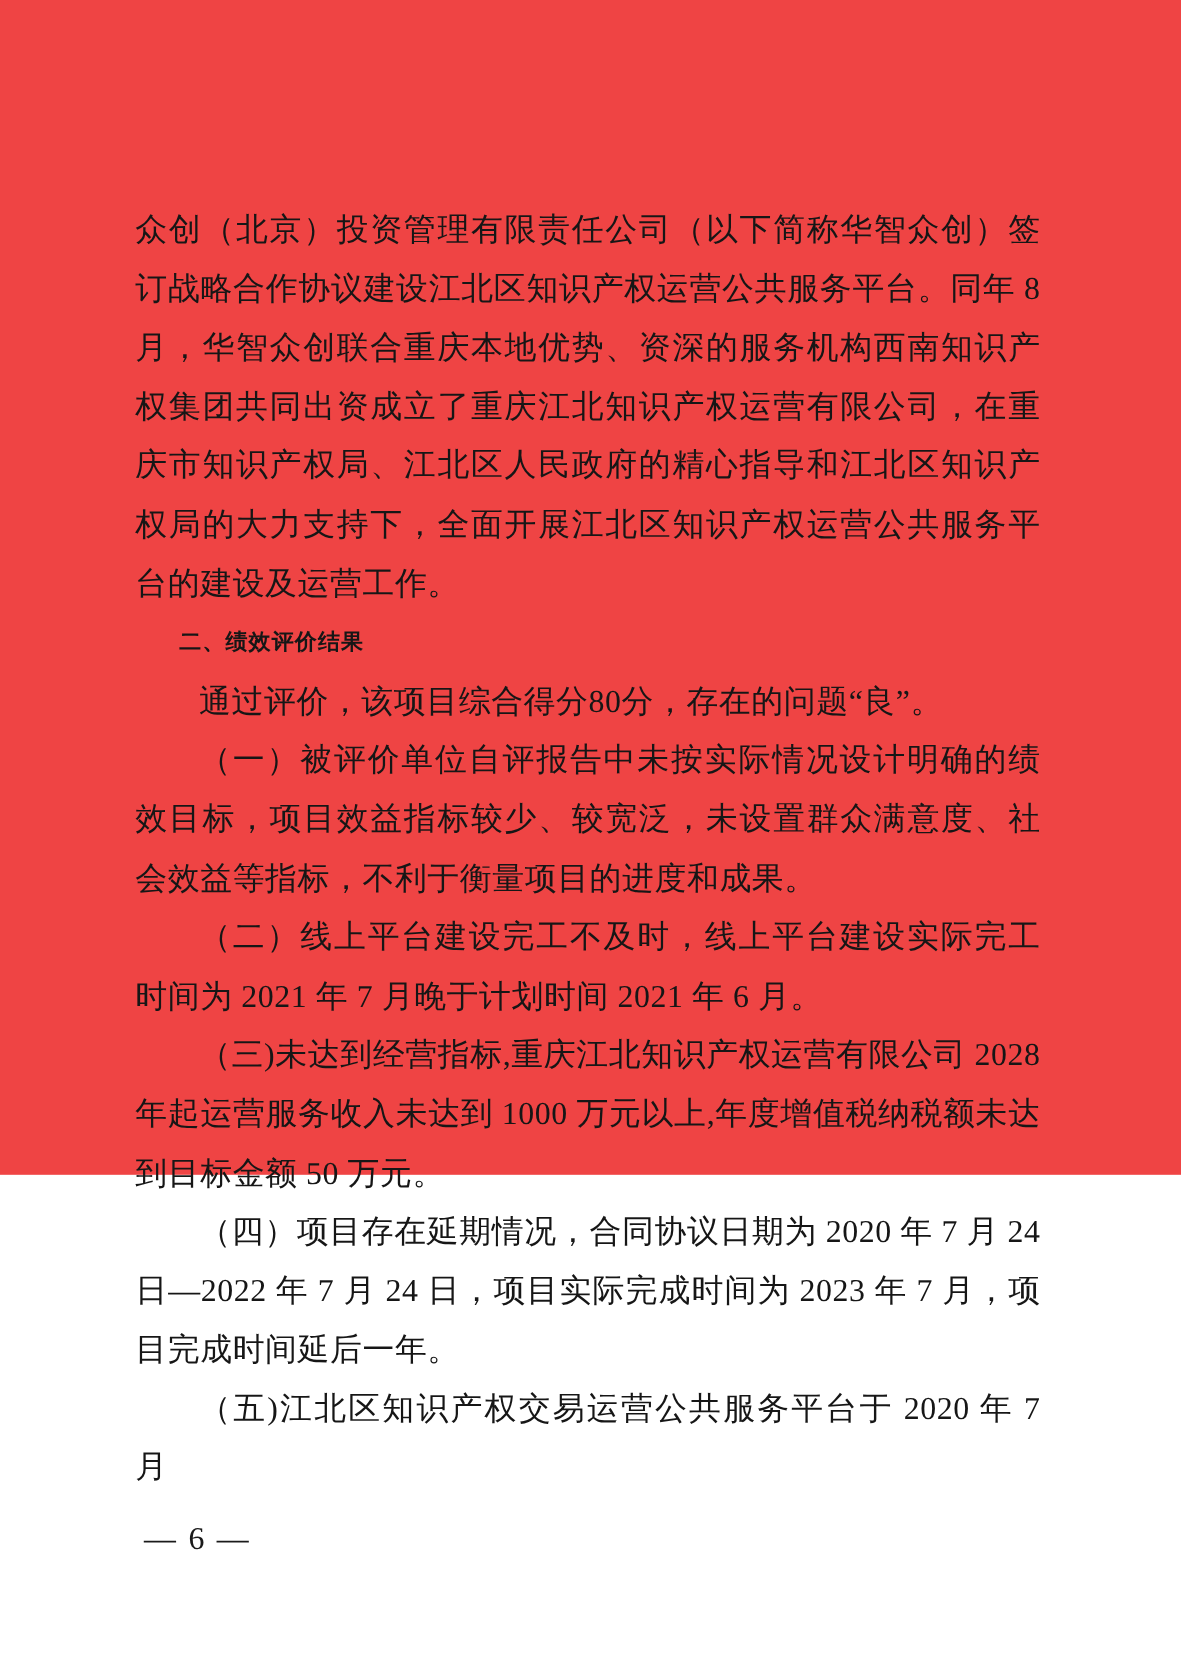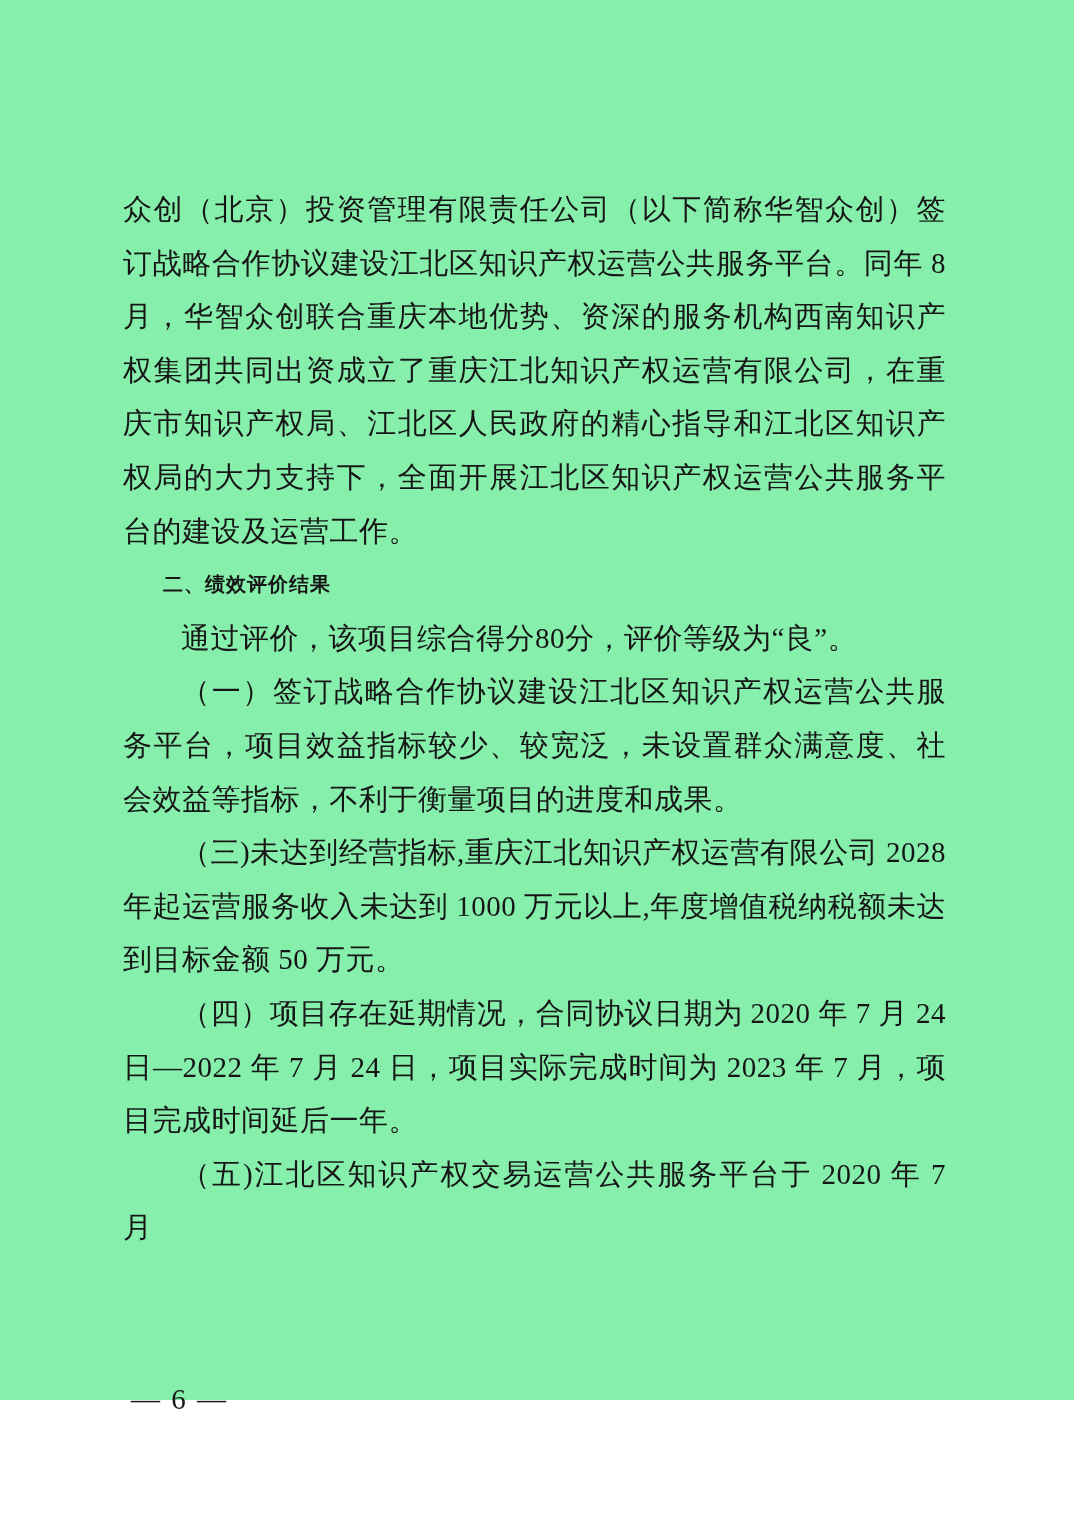--- a/index.html
+++ b/index.html
@@ -12,22 +12,22 @@
     height: 1520px;
     position: relative;
     overflow: hidden;
     font-family: "Liberation Serif", serif;
     color: #161616;
   }
   .page {
     position: absolute;
     left: 0; top: 0;
     width: 1074px;
-    height: 1400px;
-    background: #86efac;
+    height: 1068px;
+    background: #ef4444;
   }
   .content {
     position: absolute;
     left: 123px;
     top: 183px;
     width: 823px;
   }
   .para {
     margin: 0;
     font-size: 29px;
@@ -59,21 +59,22 @@
     letter-spacing: 2px;
   }
 </style>
 </head>
 <body>
 
 <div class="page">
   <div class="content">
     <p class="para">众创（北京）投资管理有限责任公司（以下简称华智众创）签订战略合作协议建设江北区知识产权运营公共服务平台。同年 8 月，华智众创联合重庆本地优势、资深的服务机构西南知识产权集团共同出资成立了重庆江北知识产权运营有限公司，在重庆市知识产权局、江北区人民政府的精心指导和江北区知识产权局的大力支持下，全面开展江北区知识产权运营公共服务平台的建设及运营工作。</p>
     <p class="heading">二、绩效评价结果</p>
-    <p class="para indent">通过评价，该项目综合得分80分，评价等级为“良”。</p>
-    <p class="para indent">（一）签订战略合作协议建设江北区知识产权运营公共服务平台，项目效益指标较少、较宽泛，未设置群众满意度、社会效益等指标，不利于衡量项目的进度和成果。</p>
+    <p class="para indent">通过评价，该项目综合得分80分，存在的问题“良”。</p>
+    <p class="para indent">（一）被评价单位自评报告中未按实际情况设计明确的绩效目标，项目效益指标较少、较宽泛，未设置群众满意度、社会效益等指标，不利于衡量项目的进度和成果。</p>
+    <p class="para indent">（二）线上平台建设完工不及时，线上平台建设实际完工时间为 2021 年 7 月晚于计划时间 2021 年 6 月。</p>
     <p class="para indent">（三)未达到经营指标,重庆江北知识产权运营有限公司 2028 年起运营服务收入未达到 1000 万元以上,年度增值税纳税额未达到目标金额 50 万元。</p>
     <p class="para indent">（四）项目存在延期情况，合同协议日期为 2020 年 7 月 24 日—2022 年 7 月 24 日，项目实际完成时间为 2023 年 7 月，项目完成时间延后一年。</p>
     <p class="para indent">（五)江北区知识产权交易运营公共服务平台于 2020 年 7 月</p>
   </div>
 
   <div class="footer">— 6 —</div>
 </div>
 
 </body></html>

